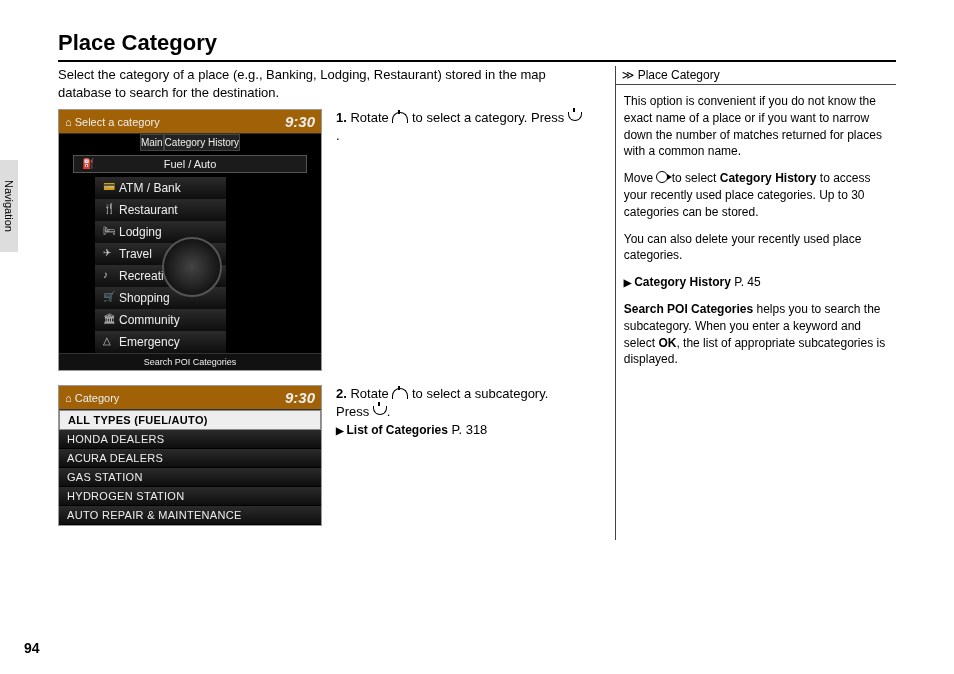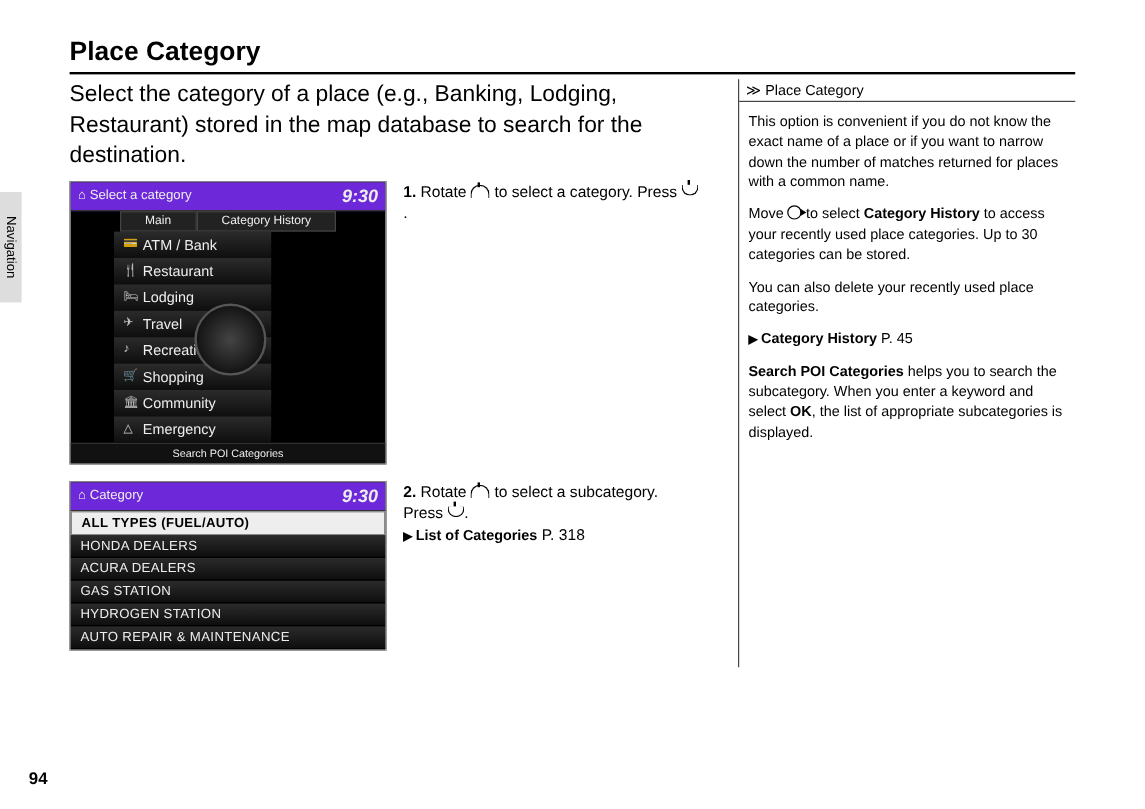--- a/index.html
+++ b/index.html
@@ -6,27 +6,27 @@
   .page{padding:20px 58px 0 58px;}
   .bc{font-size:11px;font-weight:bold;margin-bottom:10px;}
   .bc .arrow{font-size:10px;letter-spacing:-4px;margin-right:4px;}
   h1{font-size:22px;font-weight:bold;margin:10px 0 4px;border-bottom:2px solid #000;padding-bottom:4px;}
   .side-tab{position:absolute;left:0;top:160px;background:#ddd;padding:20px 3px;writing-mode:vertical-rl;font-size:11px;}
   .cols{display:flex;gap:30px;}
   .left{width:530px;}
   .right{width:282px;border-left:1px solid #444;padding-left:0;}
   .menu-line{margin:6px 0 4px;font-size:13px;}
   .tri{display:inline-block;width:0;height:0;border-top:5px solid transparent;border-bottom:5px solid transparent;border-left:8px solid #000;vertical-align:-1px;margin:0 2px;}
-  .intro{font-size:19px;line-height:1.35;margin-bottom:8px;}
+  .intro{font-size:13px;line-height:1.35;margin-bottom:8px;}
   .step-row{display:flex;gap:14px;margin-bottom:14px;}
   .screen{width:262px;border:1px solid #999;background:#000;color:#eee;font-size:11px;}
-  .scr-top{display:flex;justify-content:space-between;align-items:center;background:#6d28d9;padding:3px 6px;border-bottom:1px solid #333;}
+  .scr-top{display:flex;justify-content:space-between;align-items:center;background:#a16207;padding:3px 6px;border-bottom:1px solid #333;}
   .scr-top .clock{font-style:italic;font-weight:bold;font-size:15px;}
   .tabs{display:flex;font-size:10px;}
-  .tabs div{padding:2px 20px;background:#222;border:1px solid #444;}
+  .tabs div{padding:2px 0;background:#222;border:1px solid #444;}
   .fuel-box{text-align:center;margin:4px 14px;border:1px solid #555;background:#1b1b1b;padding:2px 0;font-size:11px;position:relative;}
   .fuel-box::before{content:"⛽";position:absolute;left:8px;top:2px;font-size:10px;}
   .grid8{display:flex;flex-wrap:wrap;position:relative;}
   .grid8 .cell{width:50%;box-sizing:border-box;padding:4px 8px 4px 24px;font-size:12px;position:relative;background:linear-gradient(#2b2b2b,#0e0e0e);margin-left:36px;}
   .grid8 .cell::before{content:attr(data-icon);position:absolute;left:8px;top:4px;font-size:10px;opacity:.8;}
   .knob{position:absolute;left:50%;top:50%;width:56px;height:56px;margin:-28px 0 0 -28px;border-radius:50%;background:radial-gradient(#444,#000);border:2px solid #555;}
   .search-poi{text-align:center;font-size:9px;padding:3px 0;background:#111;border-top:1px solid #333;}
   .list7 .row{padding:3px 8px;background:linear-gradient(#2b2b2b,#0e0e0e);font-size:11px;letter-spacing:.3px;border-bottom:1px solid #000;}
   .list7 .row.sel{background:#eee;color:#000;font-weight:bold;border:1px solid #888;}
   .step-txt{flex:1;font-size:13px;line-height:1.4;}
@@ -59,20 +59,21 @@
       <div class="step-row">
         <div class="screen">
           <div class="scr-top">
             <span>⌂ <span>Select a category</span></span>
             <span class="clock">9:30</span>
           </div>
           <div class="tabs" style="justify-content:center;">
             <div>Main</div>
               <div>Category History</div>
           </div>
+          <div class="fuel-box">Fuel / Auto</div>
           <div class="grid8">
             <div class="cell" data-icon="💳">ATM / Bank</div>
             <div class="cell" data-icon="🍴">Restaurant</div>
             <div class="cell" data-icon="🛏">Lodging</div>
             <div class="cell" data-icon="✈">Travel</div>
             <div class="cell" data-icon="♪">Recreation</div>
             <div class="cell" data-icon="🛒">Shopping</div>
             <div class="cell" data-icon="🏛">Community</div>
             <div class="cell" data-icon="△">Emergency</div>
             <div class="knob"></div>

